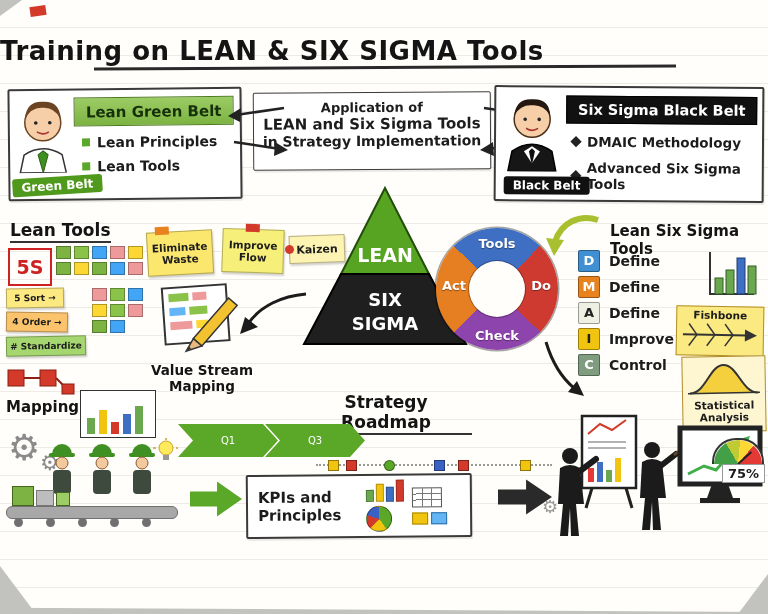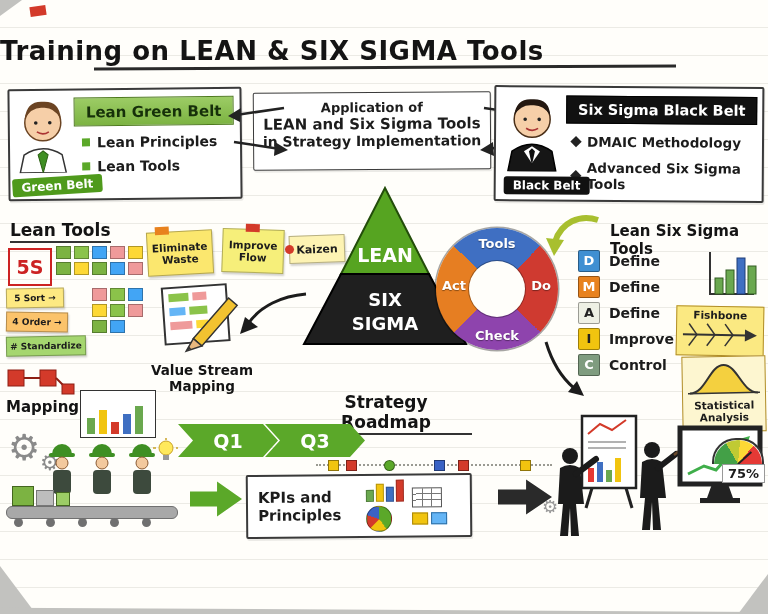--- a/index.html
+++ b/index.html
@@ -8,21 +8,21 @@
     overflow:hidden;font-family:"DejaVu Sans",sans-serif;color:#1c1c1c;}
   .abs{position:absolute;}
   .card{background:#fff;border:2px solid #3a3a3a;border-radius:2px;box-shadow:1px 2px 0 rgba(0,0,0,.08);}
   .hdr{display:flex;align-items:center;justify-content:center;font-weight:bold;}
   .bullet-row{display:flex;align-items:center;gap:7px;font-weight:bold;}
   .sq{width:8px;height:8px;background:#5ba829;flex:0 0 auto;}
   .dia{width:8px;height:8px;background:#222;transform:rotate(45deg);flex:0 0 auto;}
   .badge{font-weight:bold;color:#fff;padding:2px 9px;border-radius:3px;font-size:12px;display:inline-block;}
   .sticky{border:1px solid rgba(0,0,0,.28);display:flex;align-items:center;justify-content:center;text-align:center;font-weight:bold;box-shadow:1px 2px 2px rgba(0,0,0,.18);}
   .heading{font-weight:bold;color:#141414;}
-  .chev{height:33px;display:flex;align-items:center;justify-content:center;color:#fff;font-weight:bold;font-size:19px;
+  .chev{height:33px;display:flex;align-items:center;justify-content:center;color:#fff;font-weight:normal;font-size:10px;
     clip-path:polygon(0 0, calc(100% - 15px) 0, 100% 50%, calc(100% - 15px) 100%, 0 100%, 15px 50%);}
   .letterbox{width:20px;height:20px;display:flex;align-items:center;justify-content:center;font-weight:bold;font-size:13px;color:#fff;border:1px solid rgba(0,0,0,.35);border-radius:2px;flex:0 0 auto;}
   .dmaic-row{display:flex;align-items:center;gap:9px;height:21px;margin-bottom:5px;font-weight:bold;font-size:14px;}
   .pdca-ring{width:122px;height:122px;border-radius:50%;position:relative;
     background:conic-gradient(from -45deg,#3f6fc2 0 25%,#cf3a30 0 50%,#8e44ad 0 75%,#e67e22 0 100%);
     box-shadow:0 0 0 1.5px rgba(0,0,0,.35);}
   .pdca-ring::after{content:"";position:absolute;inset:33px;background:#fffefa;border-radius:50%;box-shadow:0 0 0 1px rgba(0,0,0,.3);}
   .pdca-label{position:absolute;color:#fff;font-weight:bold;font-size:13px;text-shadow:0 1px 1px rgba(0,0,0,.4);z-index:2;}
   .milestone{position:absolute;width:9px;height:9px;border:1px solid rgba(0,0,0,.4);}
   .gear{color:#8a8a8a;line-height:1;}

